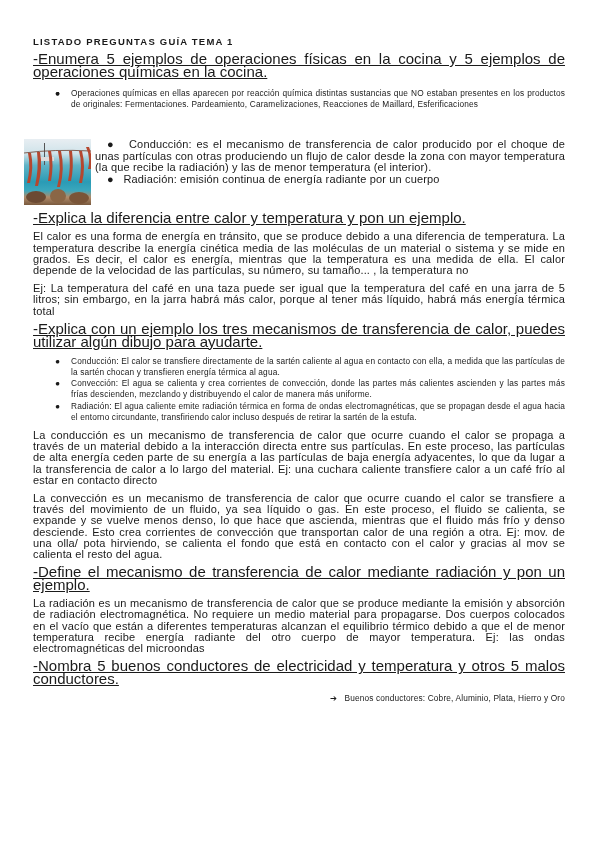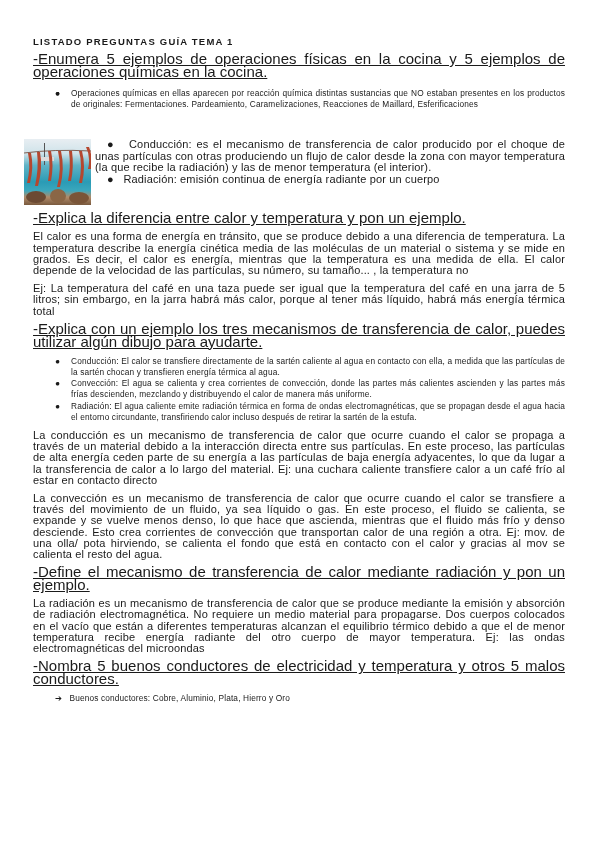--- a/index.html
+++ b/index.html
@@ -11,21 +11,21 @@
   .p { font-size: 11px; line-height: 11.2px; text-align: justify; margin: 0; letter-spacing: 0.15px; }
   ul.bul { list-style: none; margin: 0; padding: 0 0 0 22px; }
   ul.bul li { position: relative; padding-left: 16px; font-size: 8.3px; line-height: 11.2px; text-align: justify; letter-spacing: 0.15px; }
   ul.bul li .dot { position: absolute; left: 0; top: 0; }
   .pulpo-row { position: relative; height: 70px; margin-top: 6px; }
   .pulpo-img { position: absolute; left: -9px; top: 0; width: 67px; height: 66px; overflow: hidden;
                background: linear-gradient(180deg, #e8eef2 0%, #cfe3ea 22%, #5fb3c6 40%, #2a9bb5 65%, #3ba7bd 78%, #b08b6a 88%, #7a5a3e 100%); }
   .pulpo-img svg { width: 100%; height: 100%; display: block; }
   .pulpo-text { position: absolute; left: 62px; top: 0; right: 0; }
   .pulpo-text .p { line-height: 11.4px; }
-  .arrow-list { margin: 8px 0 0 22px; font-size: 8.3px; letter-spacing: 0.15px; }
+  .arrow-list { margin: 8px 0 0 22px; font-size: 8.3px; letter-spacing: 0.15px; text-align: right; }
 </style>
 </head>
 <body>
 
 <div class="page">
   <h1 class="title">LISTADO PREGUNTAS GUÍA TEMA 1</h1>
 
   <section>
     <p class="q">-Enumera 5 ejemplos de operaciones físicas en la cocina y 5 ejemplos de operaciones químicas en la cocina.</p>
     <ul class="bul" style="margin-top:10px">

